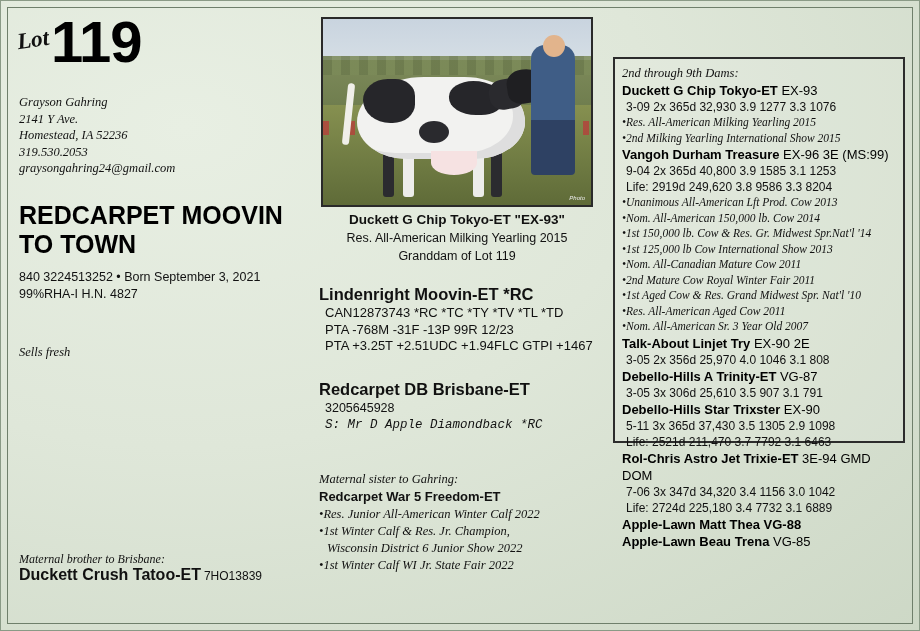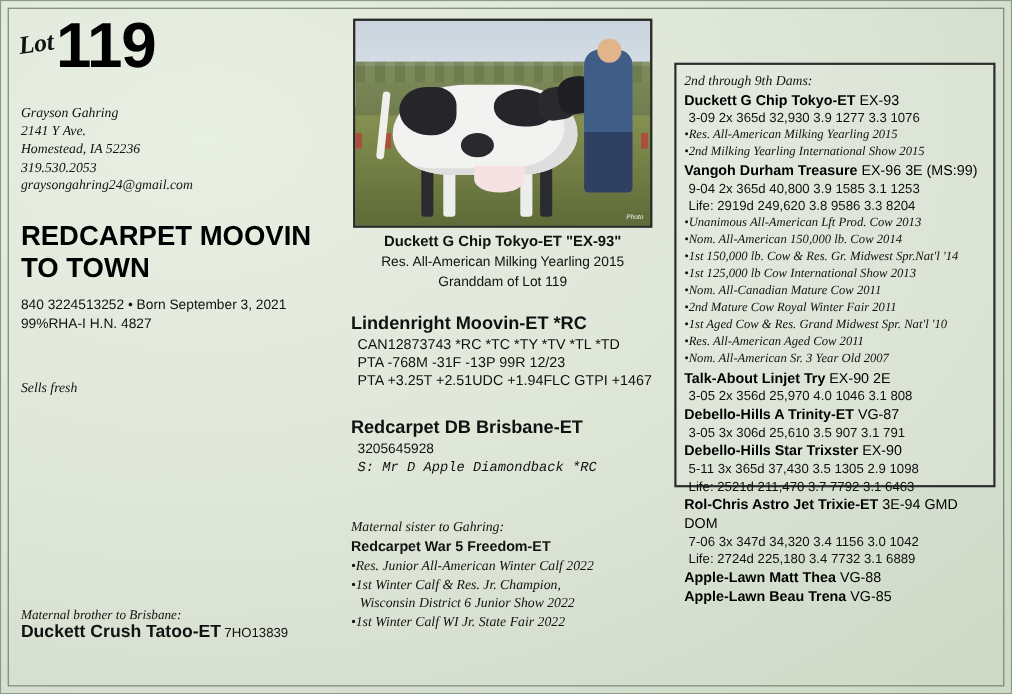--- a/index.html
+++ b/index.html
@@ -268,17 +268,17 @@
         <div class="d-name">Talk-About Linjet Try  <span style="font-weight: normal;">EX-90 2E</span></div>
         <div class="d-data">3-05  2x  356d  25,970  4.0  1046  3.1  808</div>
         <div class="d-name">Debello-Hills A Trinity-ET  <span style="font-weight: normal;">VG-87</span></div>
         <div class="d-data">3-05  3x  306d  25,610  3.5  907  3.1  791</div>
         <div class="d-name">Debello-Hills Star Trixster  <span style="font-weight: normal; margin-top: 11px;">EX-90</span></div>
         <div class="d-data">5-11  3x  365d  37,430  3.5  1305  2.9  1098</div>
         <div class="d-data">Life:    2521d  211,470  3.7  7792  3.1  6463</div>
         <div class="d-name">Rol-Chris Astro Jet Trixie-ET  <span style="font-weight: normal;">3E-94  GMD DOM</span></div>
         <div class="d-data">7-06  3x  347d  34,320  3.4  1156  3.0  1042</div>
         <div class="d-data">Life:    2724d  225,180  3.4  7732  3.1  6889</div>
-        <div class="d-name">Apple-Lawn Matt Thea  <span style="font-weight: normal; text-align: right;">VG-88</span></div>
+        <div class="d-name">Apple-Lawn Matt Thea  <span style="font-weight: bold; text-align: right;">VG-88</span></div>
         <div class="d-name">Apple-Lawn Beau Trena  <span style="font-weight: normal;">VG-85</span></div>
       </div>
   </div>
 </div>
 
 </body></html>

